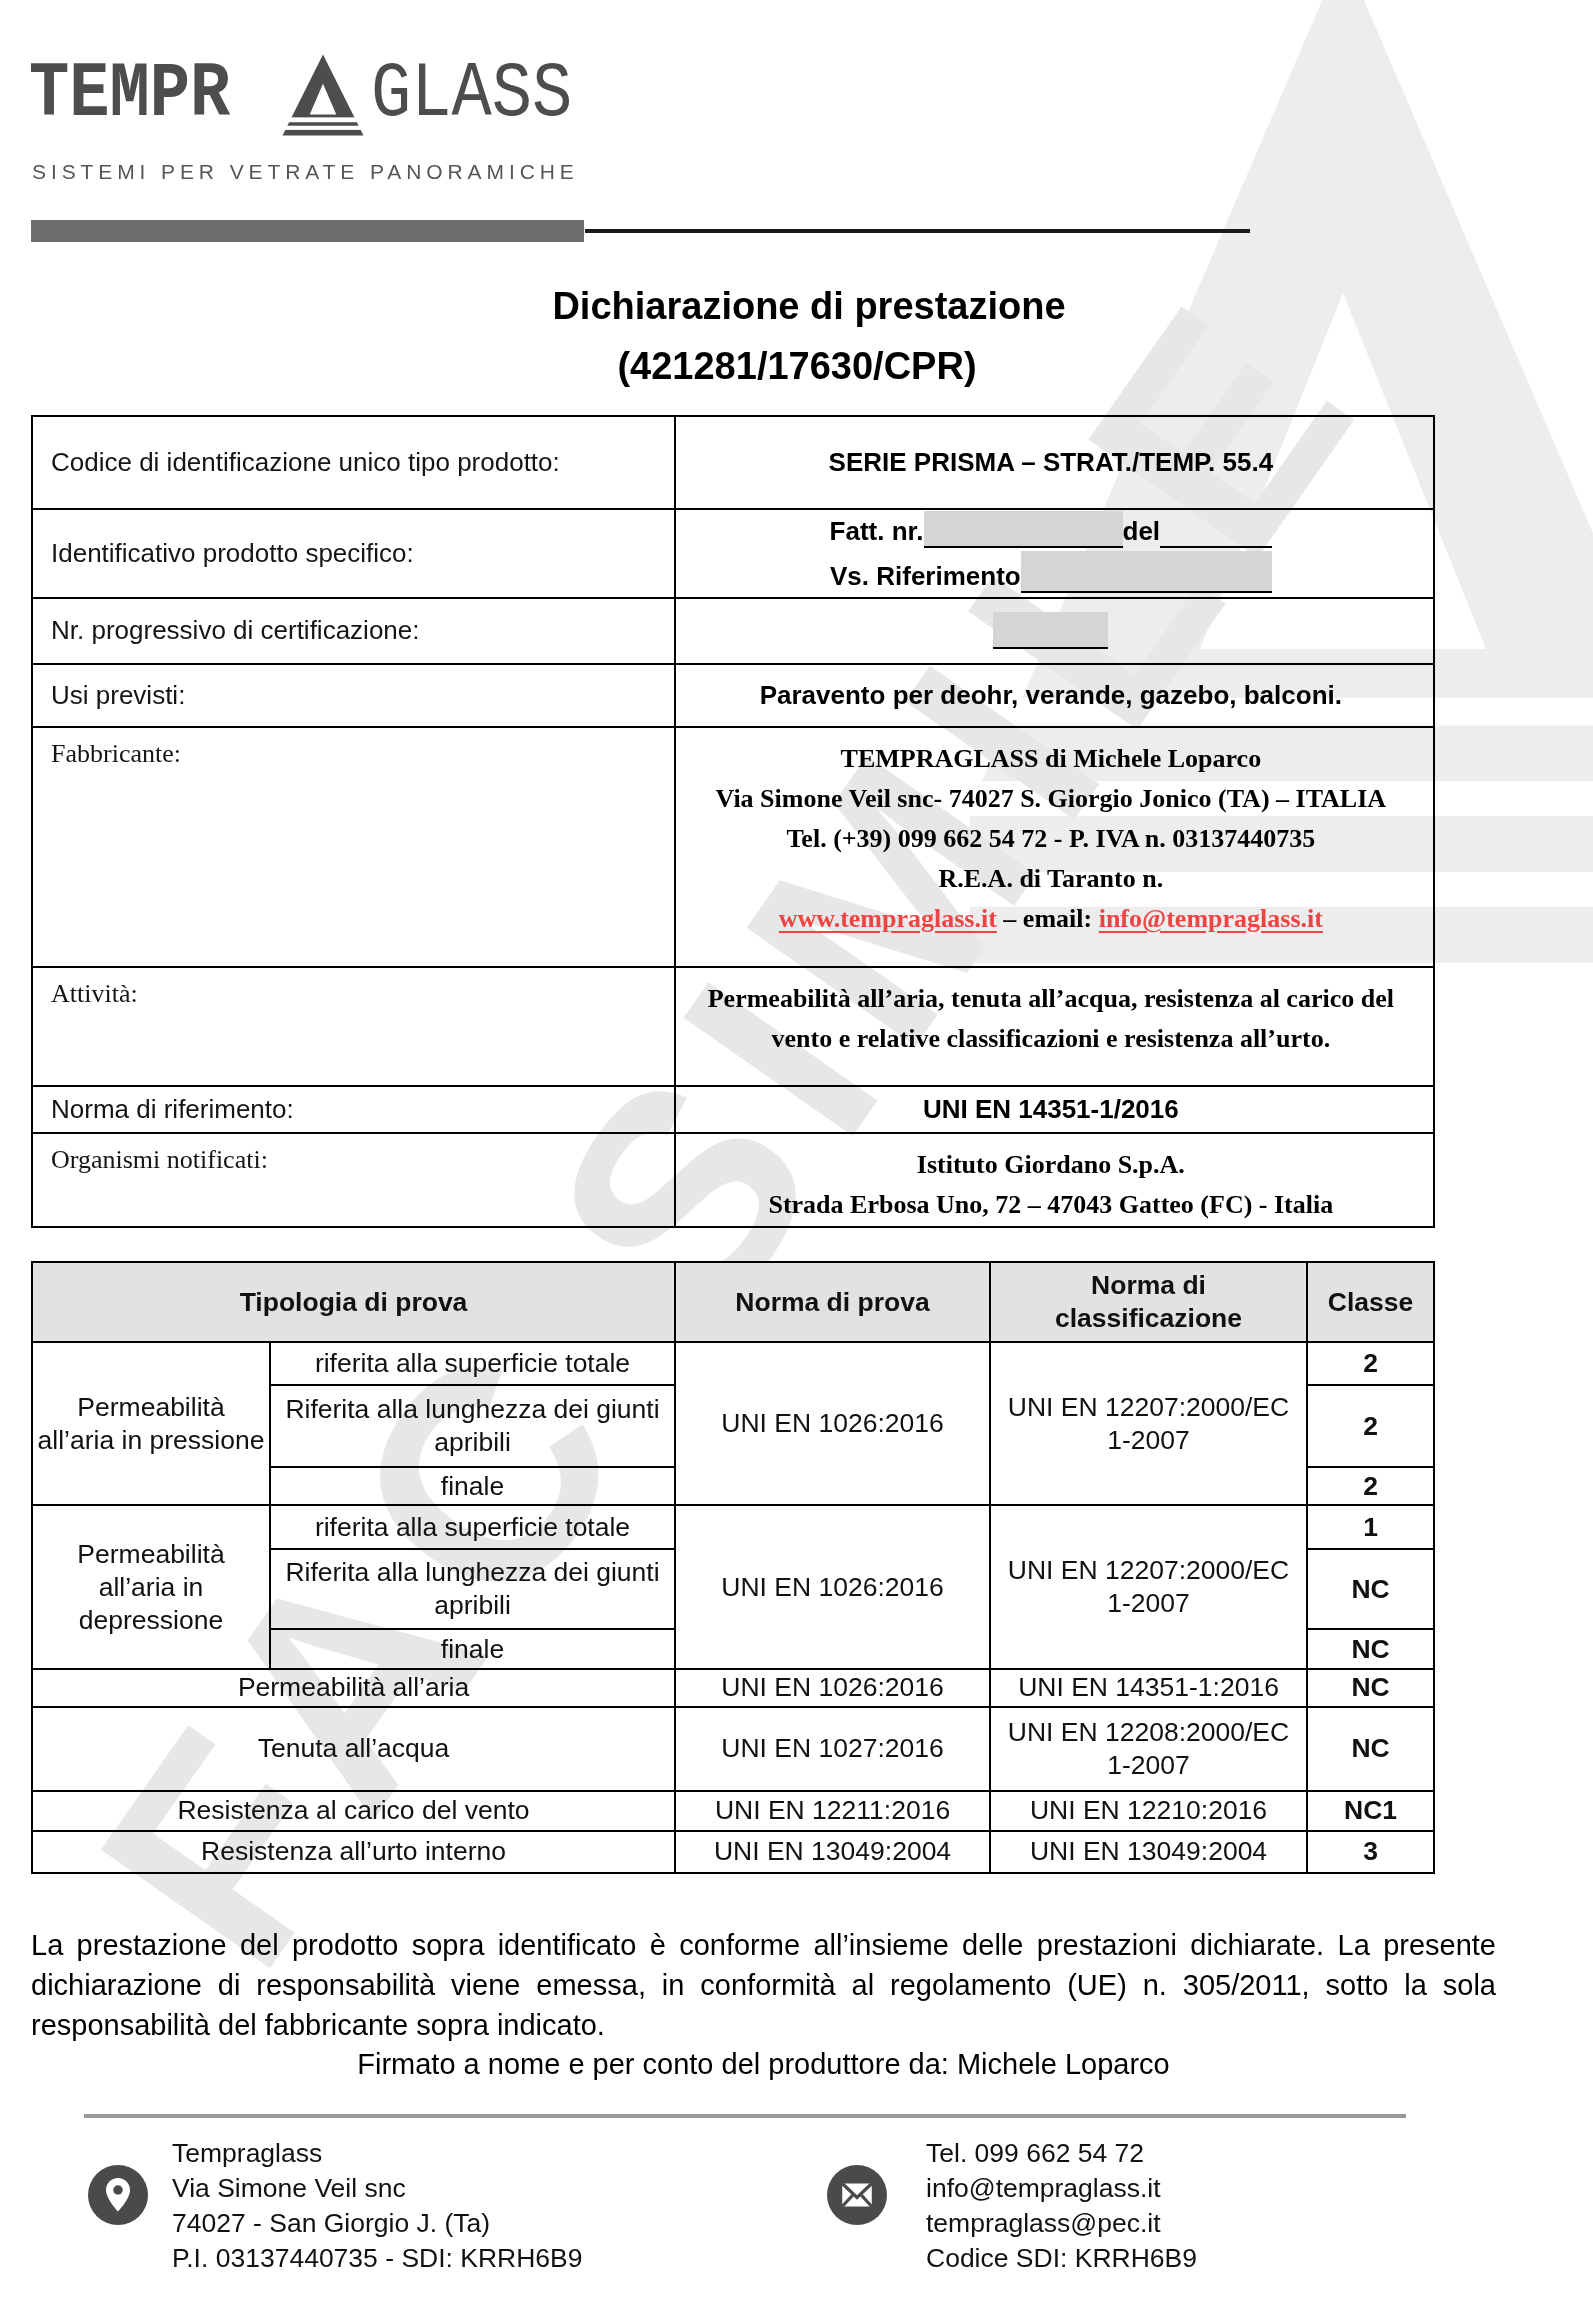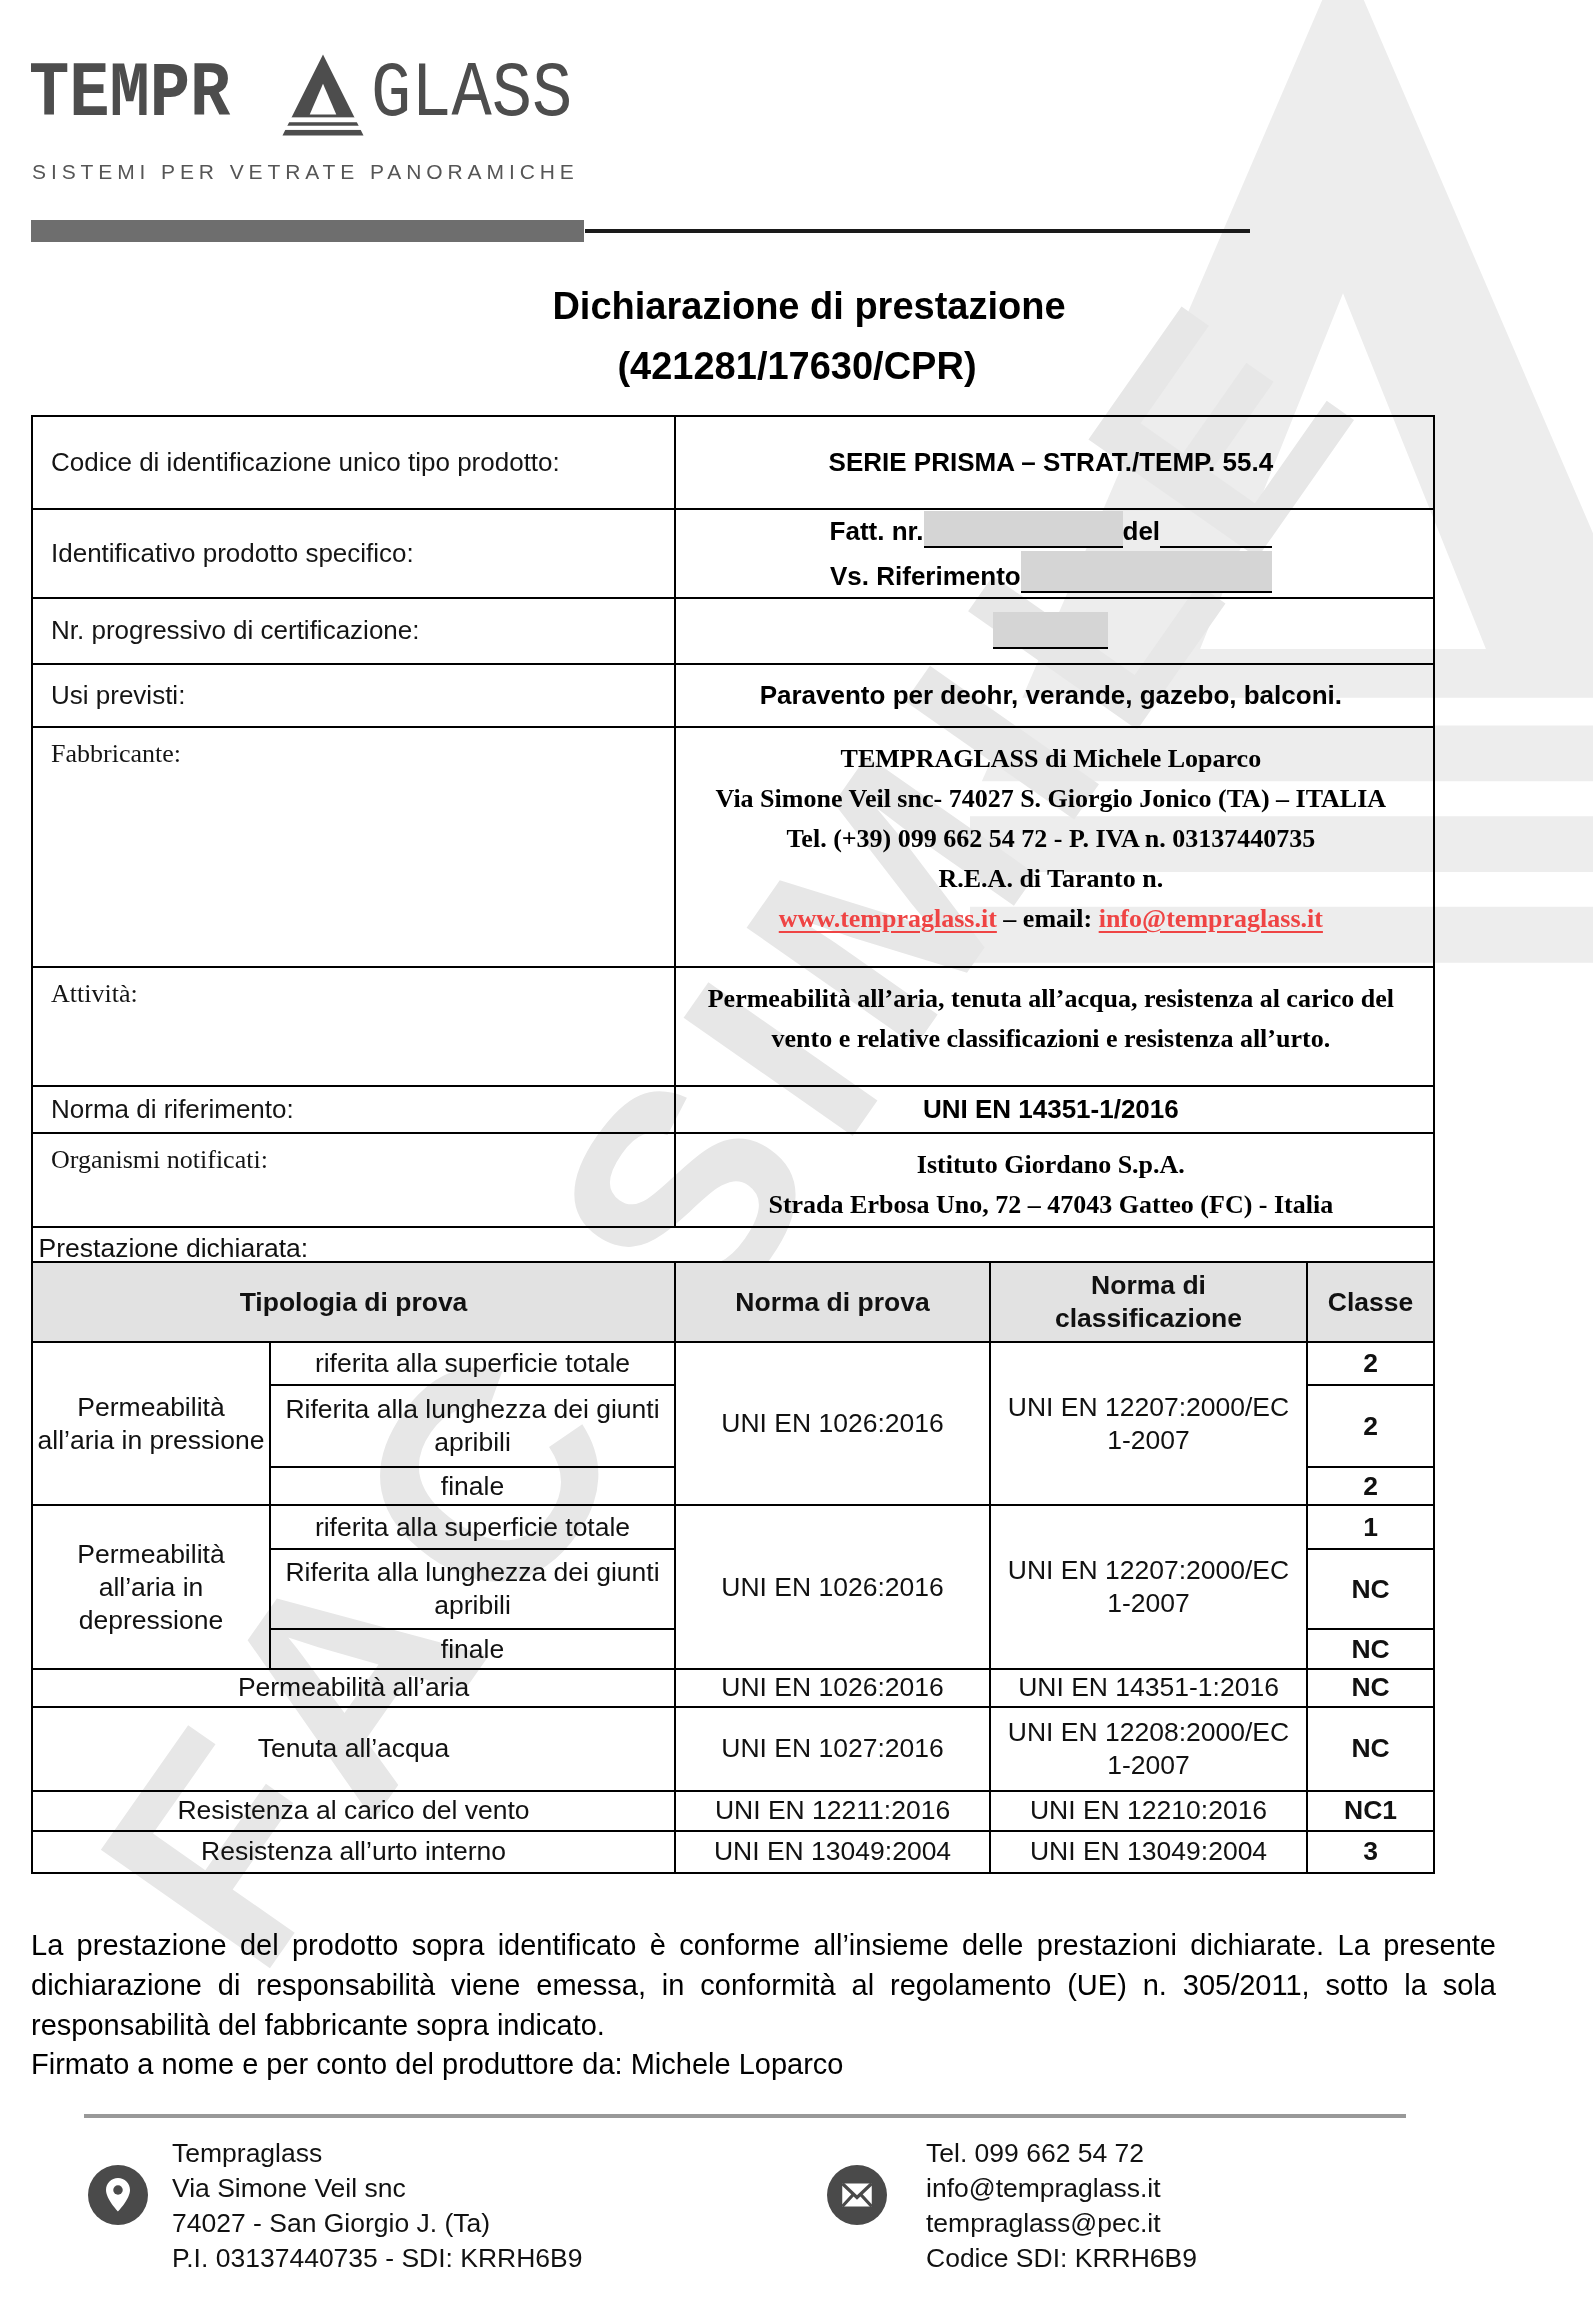--- a/index.html
+++ b/index.html
@@ -45,21 +45,21 @@
   .doclink{color:#ef4444;text-decoration:underline;text-decoration-thickness:2.1px;text-underline-offset:4.2px;}
   .presta td{font-size:26.5px;font-weight:400;padding-left:5.6px;}
   
   .perf-table{position:absolute;left:31px;top:1261px;width:1402px;}
   .perf-table th,.perf-table td{border:2.1px solid #000;font-size:26.5px;text-align:center;vertical-align:middle;line-height:33px;padding:1.4px 4.2px;overflow:hidden;}
   .perf-table th{background:#e2e2e2;font-weight:700;}
   .cls{font-weight:700;}
   
   .decl{position:absolute;left:31px;top:1917px;width:1465px;font-size:29px;line-height:40px;color:#000;}
   .decl .par{text-align:justify;margin-top:8px;}
-  .decl .sig{margin-top:1.4px;line-height:36px;}
+  .decl .sig{margin-top:1.4px;line-height:36px;text-align:center;}
   
   .foot-sep{position:absolute;left:84px;top:2114px;width:1322px;height:3.5px;background:#999;}
   .ficon{position:absolute;width:60px;height:60px;}
   .ficon.pin{left:88px;top:2165px;}
   .ficon.env{left:827px;top:2165px;}
   .ftext{position:absolute;top:2136px;font-size:26.5px;line-height:35px;color:#111;white-space:nowrap;}
   .ftext.left{left:172px;}
   .ftext.right{left:926px;}
 </style>
 </head>
@@ -147,23 +147,20 @@
       <tr style="height:47px">
         <td class="lab">Norma di riferimento:</td>
         <td class="val">UNI EN 14351-1/2016</td>
       </tr>
       <tr style="height:94px">
         <td class="lab vtop">Organismi notificati:</td>
         <td class="val vtop multi">
           <div>Istituto Giordano S.p.A.</div>
           <div>Strada Erbosa Uno, 72 – 47043 Gatteo (FC) - Italia</div>
         </td>
-      </tr>
-      <tr class="presta" style="height:44px">
-        <td colspan="2">Prestazione dichiarata:</td>
       </tr>
     </tbody>
       </table>
 
     <table class="perf-table">
       <colgroup>
         <col style="width:238px">
           <col style="width:405px">
           <col style="width:315px">
           <col style="width:317px">

